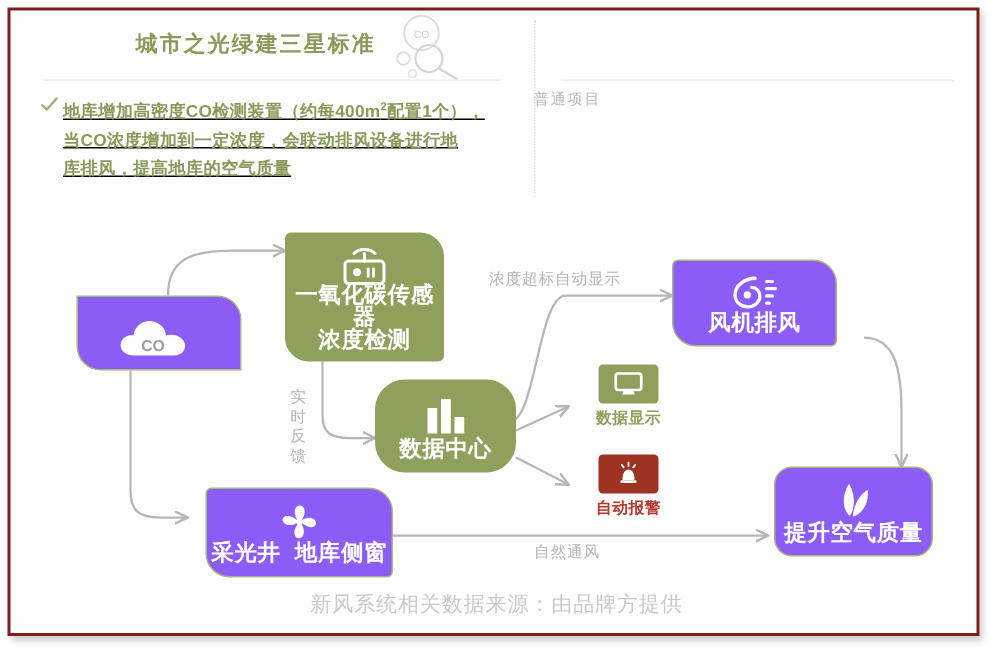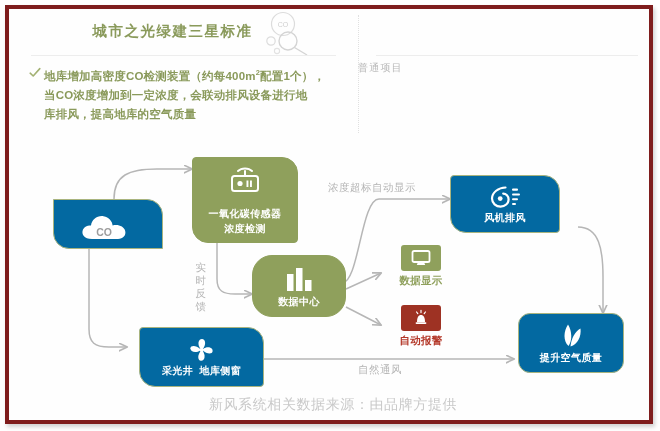--- a/index.html
+++ b/index.html
@@ -4,21 +4,21 @@
 <style>
   html,body{margin:0;padding:0;background:#ffffff;}
   body{
     width:660px;height:431px;overflow:hidden;
     font-family:"Liberation Sans","DejaVu Sans",sans-serif;
     -webkit-font-smoothing:antialiased;
   }
   .frame{
     position:absolute;left:5px;top:5px;width:648px;height:419px;
     background:#fefefe;
-    border:4px solid #7f1d1d;
+    border:2px solid #7f1d1d;
     box-shadow:2px 3px 4px rgba(0,0,0,0.18);
     box-sizing:border-box;
     overflow:hidden;
   }
   
   .top{
     position:absolute;left:0;top:0;width:648px;height:128px;
   }
   .divider-vert{
     position:absolute;left:349px;top:6px;width:0;height:118px;
@@ -39,43 +39,43 @@
   }
   .co-badge{
     position:absolute;left:248px;top:2px;width:62px;height:46px;
   }
   .rule{
     position:absolute;height:0;border-top:1px solid #ededed;
   }
   .rule-l{left:22px;top:46px;width:305px;}
   .rule-r{left:18px;top:46px;width:262px;}
 
-  .bullet-row{position:absolute;display:flex;}
+  .bullet-row{position:absolute;display:flex;text-decoration:underline;}
   .bullet-row.left{left:20px;top:54px;width:318px;}
   .bullet-ico{
     flex:0 0 auto;width:15px;padding-top:2px;
   }
   .btxt-left{
     font-size:11.5px;line-height:19px;color:#8a9a5b;font-weight:bold;
     letter-spacing:0.2px;
   }
   .sup{font-size:7.5px;vertical-align:super;}
 
   
   .diagram{position:absolute;left:0;top:128px;width:648px;height:291px;}
   svg.flow{position:absolute;left:0;top:0;width:648px;height:291px;}
 
   .node{position:absolute;box-sizing:border-box;}
   .node .nlabel{
     position:absolute;left:0;right:0;bottom:7px;text-align:center;
-    font-size:10px;font-weight:bold;color:#ffffff;letter-spacing:0.4px;
+    font-size:15px;font-weight:bold;color:#ffffff;letter-spacing:0.4px;
     line-height:14px;
   }
   .node.two .nlabel{bottom:6px;line-height:15px;}
-  .grey{background:#0369a1;border:1px solid #a9b47e;padding-left:36px;}
+  .grey{background:#8b5cf6;border:1px solid #a9b47e;padding-left:36px;}
   .green{background:#8fa05c;border:1px solid #8fa05c;}
   
   .cut-a{border-radius:0 16px 0 16px;}
   
   .cut-b{border-radius:4px 16px 4px 16px;}
 
   .mini{position:absolute;}
   .mini .chip{
     width:40px;height:26px;border-radius:3px 3px 3px 3px;
     position:relative;margin:0 auto;

